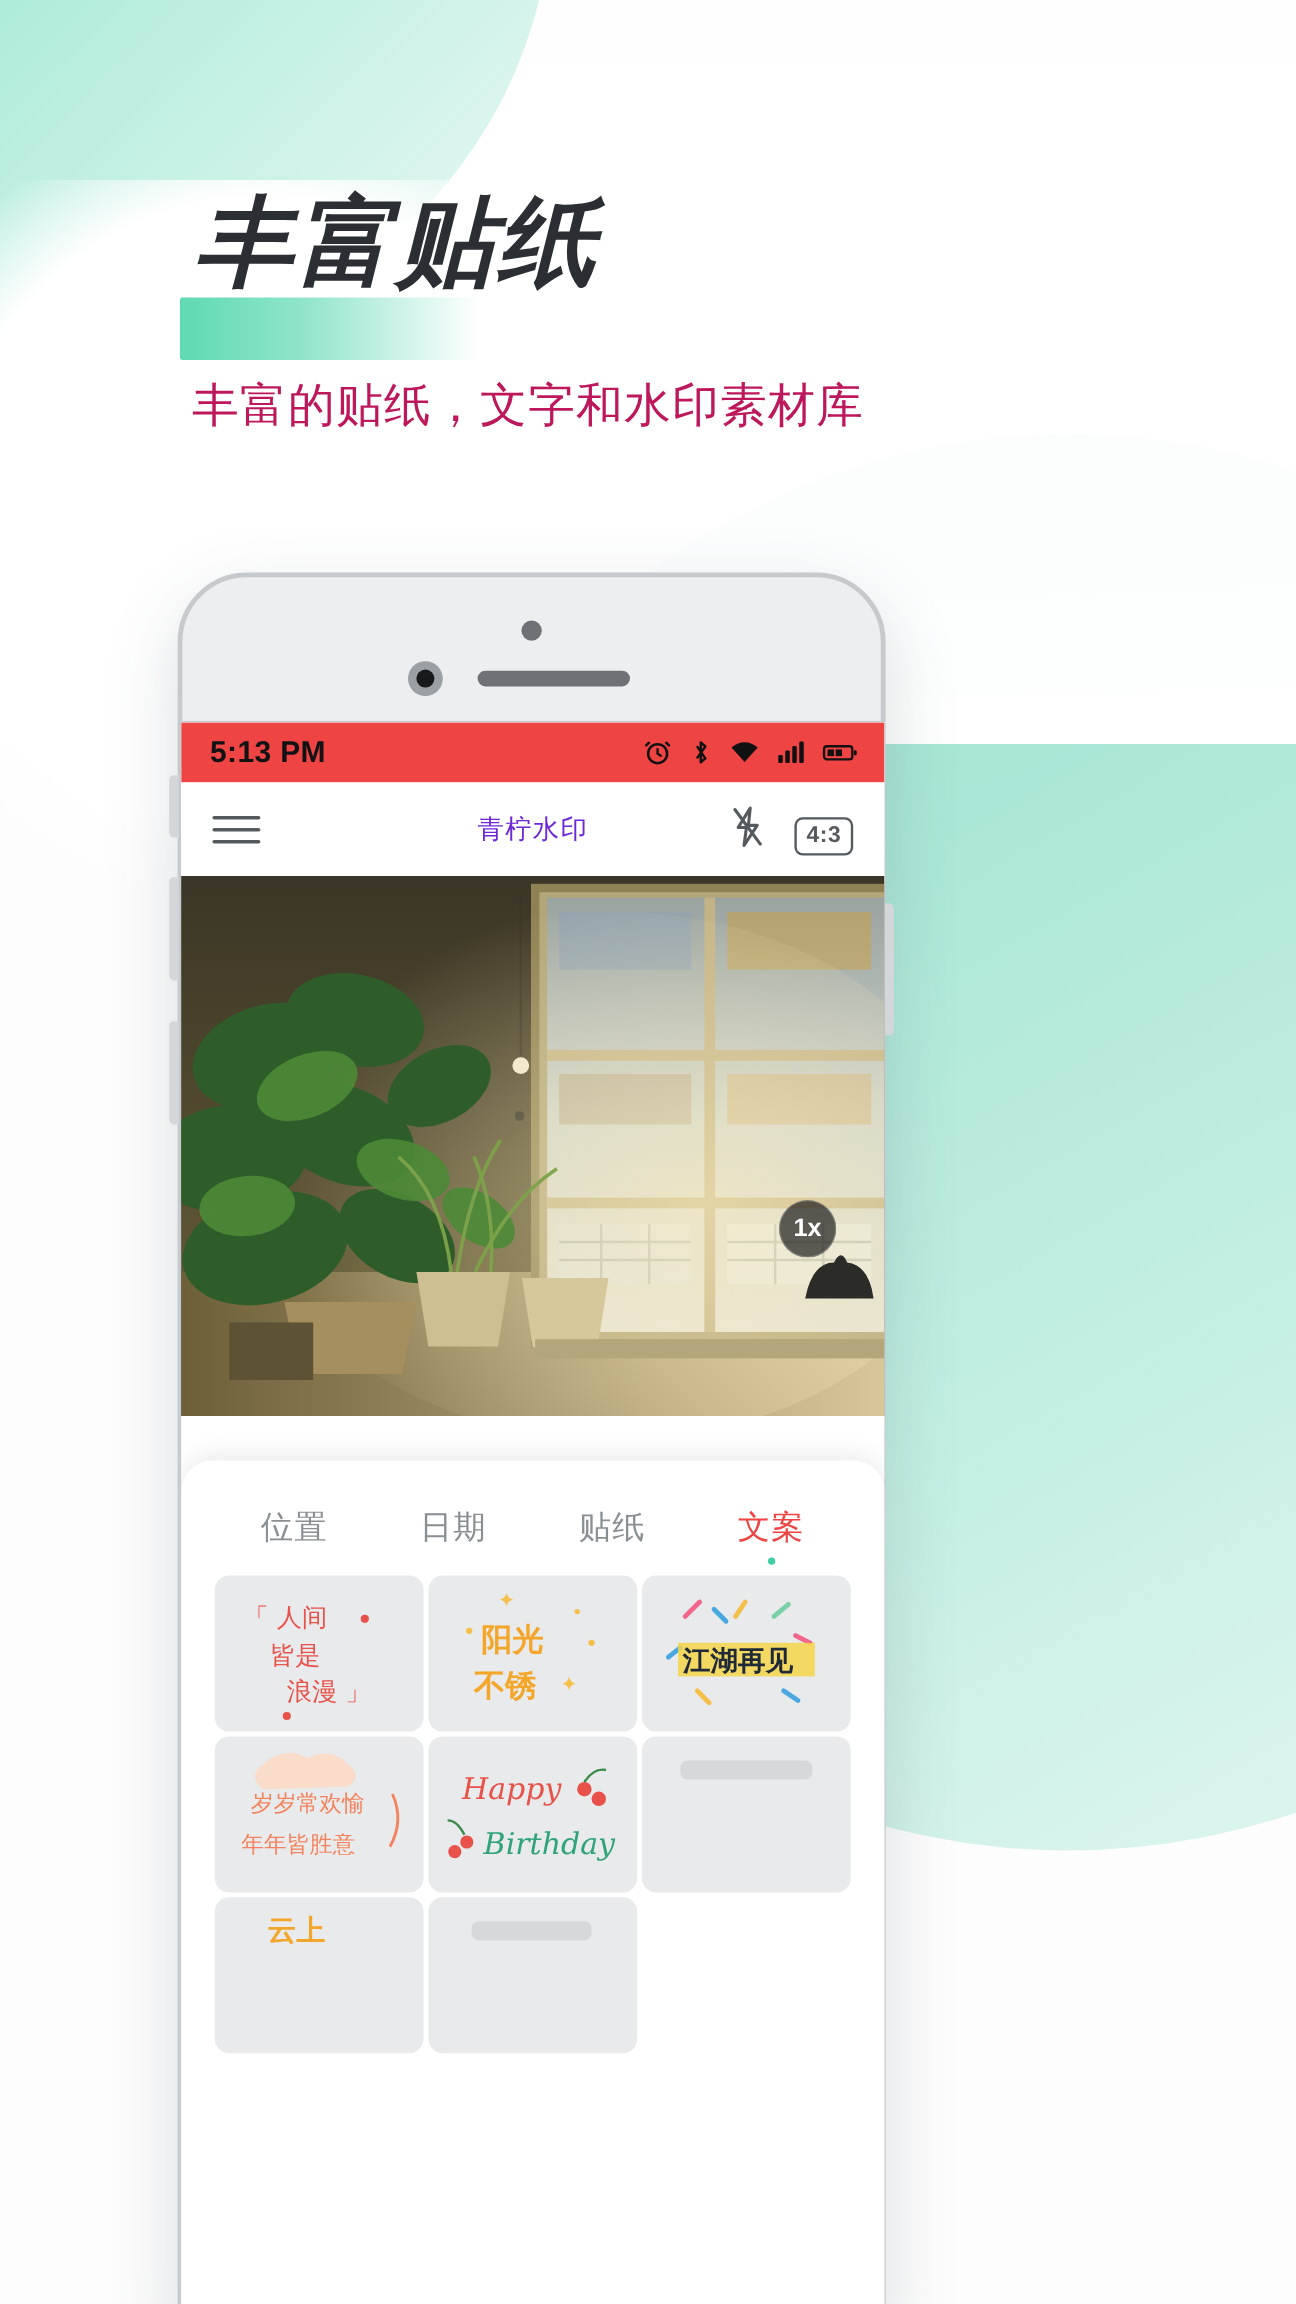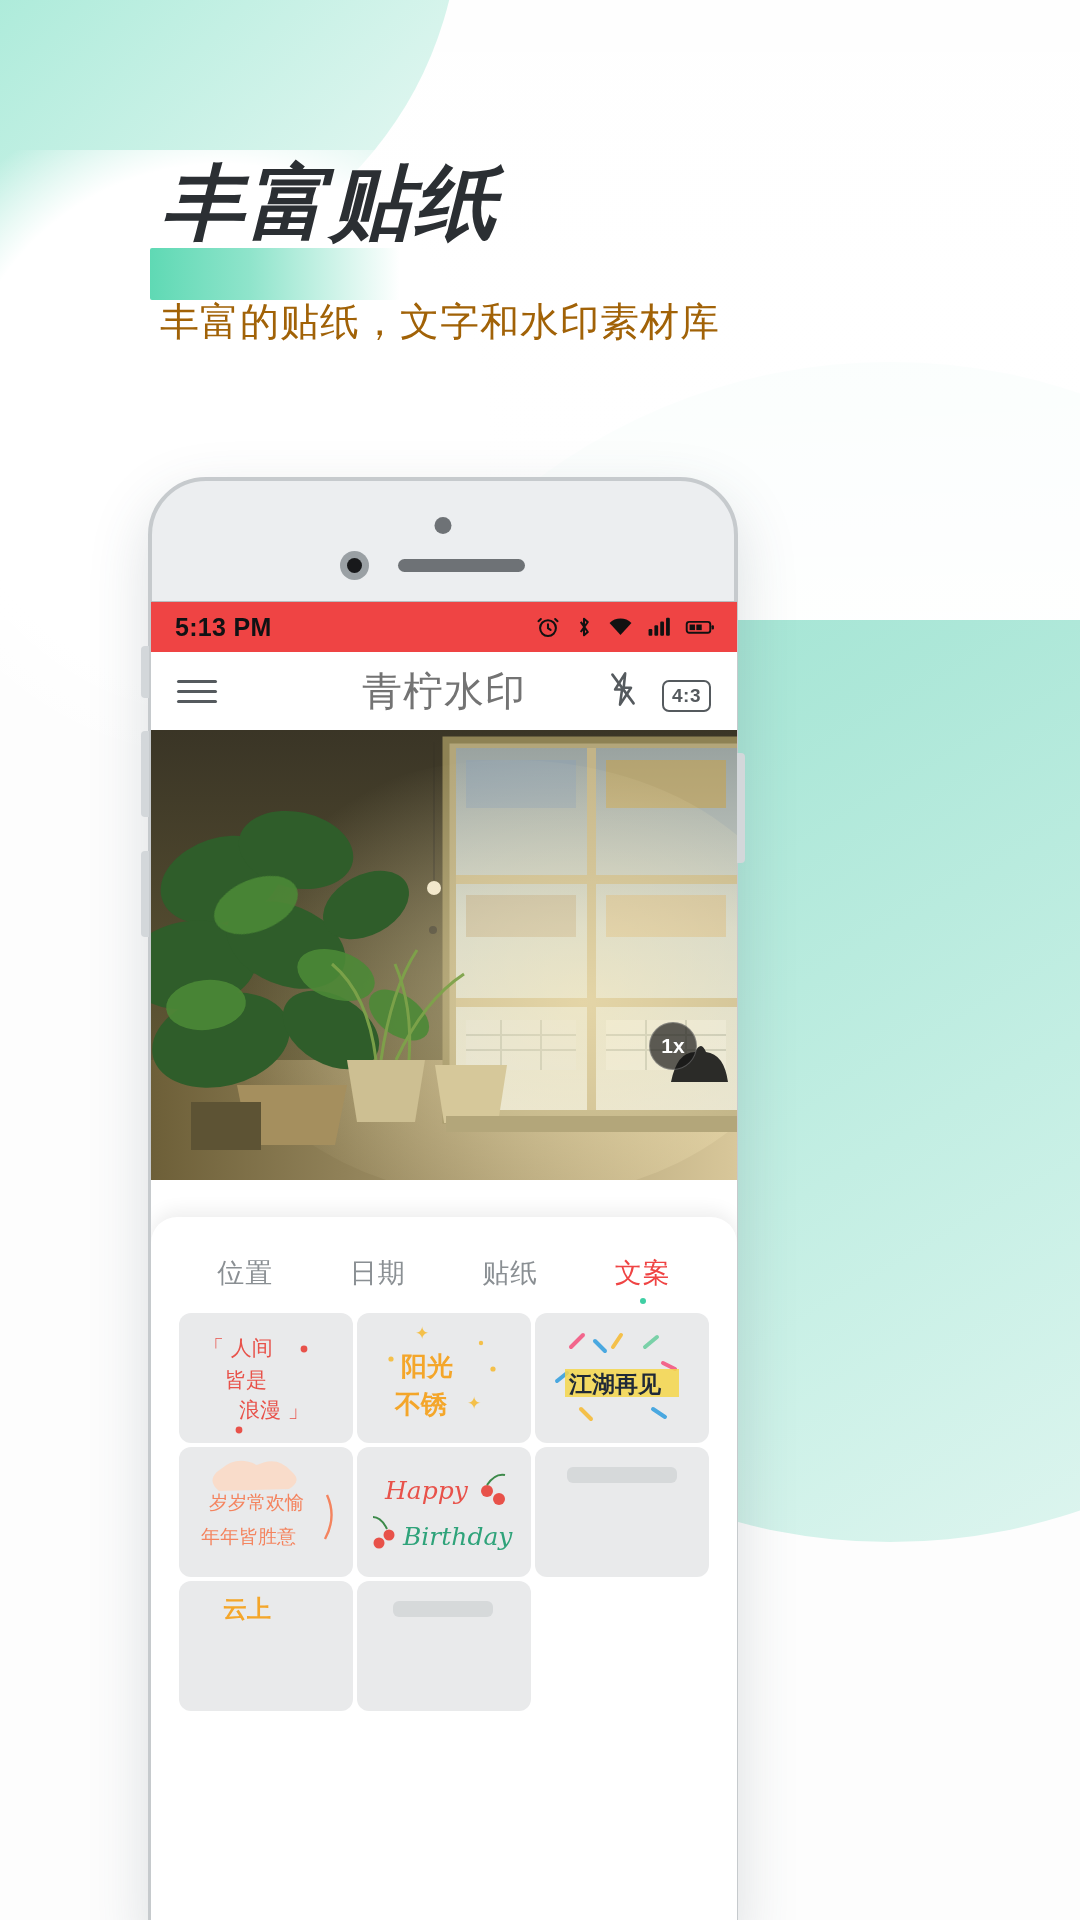--- a/index.html
+++ b/index.html
@@ -41,22 +41,22 @@
     border-radius:2px;
   }
   .headline {
     position:relative;
     font-size:82px; line-height:1.05; font-weight:700; color:#2b2f33;
     letter-spacing:2px;
     font-family:"DejaVu Sans","Liberation Sans",sans-serif;
     font-style:italic;
   }
   .subhead {
-    position:absolute; left:160px; top:295px;
-    font-size:39px; color:#a16207; letter-spacing:1px;
+    position:absolute; left:160px; top:311px;
+    font-size:39px; color:#be185d; letter-spacing:1px;
     font-family:"DejaVu Sans","Liberation Sans",sans-serif;
   }
 
   
   .phone {
     position:absolute; left:148px; top:477px;
     width:590px; height:1460px;
     background:#eceef0;
     border:4px solid #c6cacd;
     border-radius:58px 58px 0 0;
@@ -103,37 +103,37 @@
 
   
   .appbar {
     height:78px; display:flex; align-items:center; padding:0 26px;
     background:#fff;
   }
   .hamburger { width:40px; display:flex; flex-direction:column; gap:7px; cursor:pointer; }
   .hamburger span { display:block; height:3px; background:#555a5e; border-radius:2px; }
   .app-title {
     position:absolute; left:0; right:0; text-align:center;
-    font-size:40px; color:#737373; letter-spacing:1px; pointer-events:none;
+    font-size:22px; color:#6d28d9; letter-spacing:1px; pointer-events:none;
     font-family:"DejaVu Sans","Liberation Sans",sans-serif;
   }
   .appbar-right { margin-left:auto; display:flex; align-items:flex-end; gap:22px; }
   .ratio-chip {
     border:2.5px solid #555a5e; border-radius:7px;
     padding:3px 8px; font-size:19px; font-weight:700; color:#555a5e;
     letter-spacing:.5px;
   }
 
   
   .viewfinder {
     position:relative; height:450px; overflow:hidden; background:#2a2a20;
   }
   .vf-svg { position:absolute; inset:0; width:100%; height:100%; }
   .zoom-chip {
-    position:absolute; right:40px; top:292px;
+    position:absolute; right:40px; top:270px;
     width:48px; height:48px; border-radius:50%;
     background:rgba(20,20,20,.68);
     color:#fff; font-size:21px; font-weight:600;
     display:flex; align-items:center; justify-content:center;
     border:1px solid rgba(255,255,255,.25);
   }
 
   
   .panel {
     position:absolute; left:0; right:0; top:615px; bottom:0;

